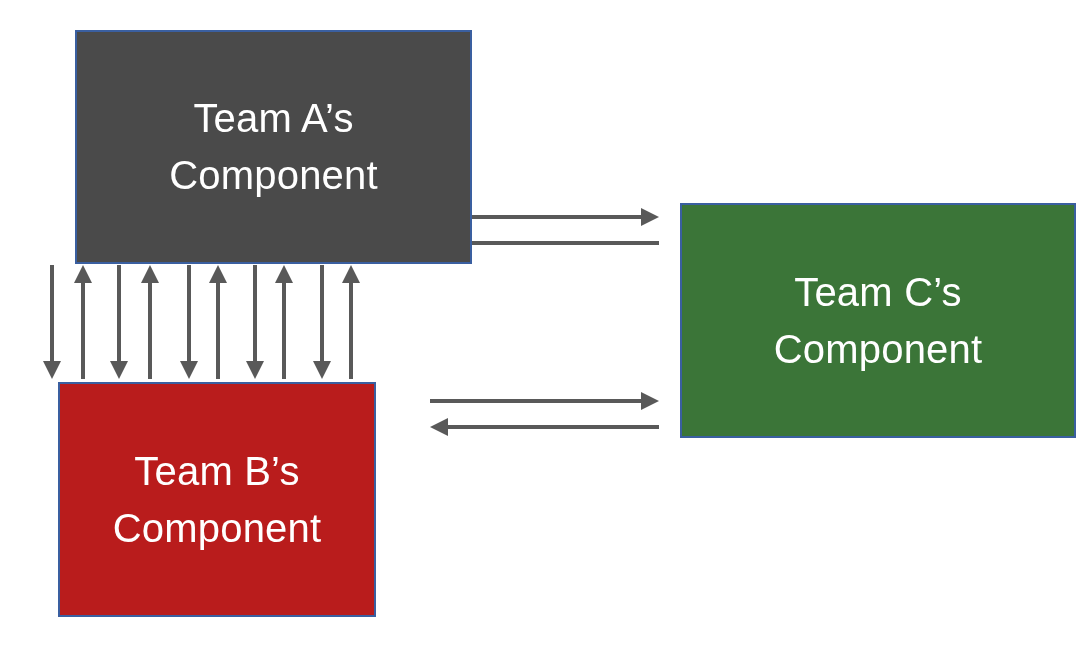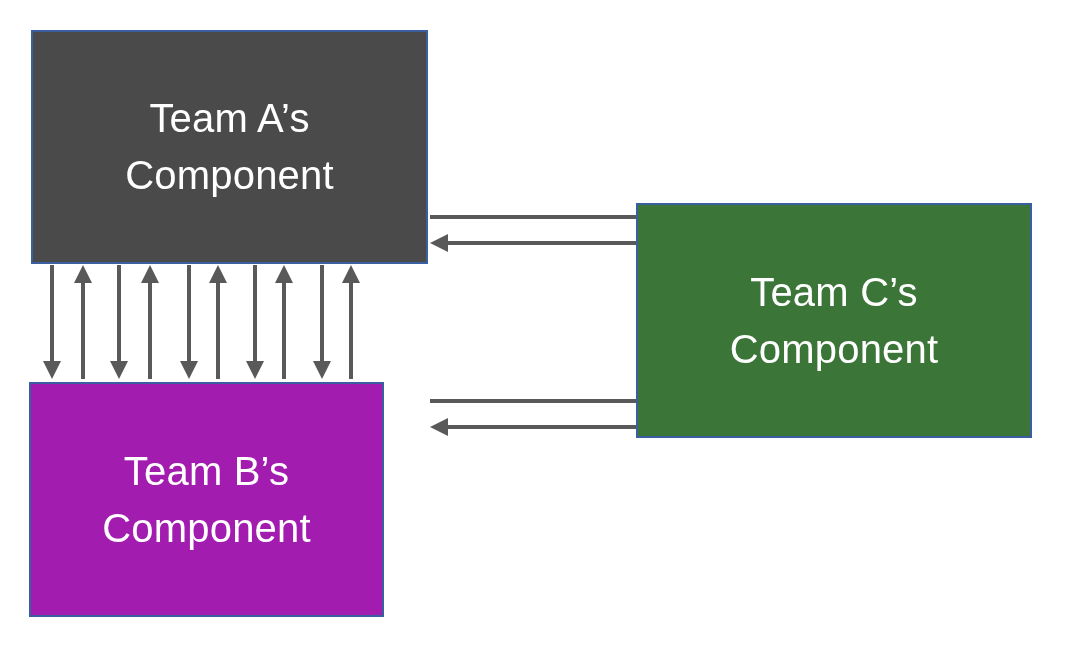--- a/index.html
+++ b/index.html
@@ -19,44 +19,45 @@
     overflow: hidden;
   }
   .node {
     position: absolute;
     box-sizing: border-box;
     border: 2px solid #3a5fa0;
     display: flex;
     align-items: center;
     justify-content: center;
     text-align: center;
+    margin-left: 44px;
   }
   .node-label {
     color: #ffffff;
     font-family: "Liberation Sans", sans-serif;
     font-size: 40px;
     line-height: 1.42;
     font-weight: 400;
     letter-spacing: 0.2px;
     white-space: pre-line;
     padding: 0 8px;
   }
   #node-team-a {
     left: 31px;
     top: 30px;
     width: 397px;
     height: 234px;
     background: #4a4a4a;
   }
   #node-team-b {
-    left: 29px;
+    left: 14px;
     top: 382px;
-    width: 355px;
+    width: 318px;
     height: 235px;
-    background: #a21caf;
+    background: #b91c1c;
   }
   #node-team-c {
     left: 636px;
     top: 203px;
     width: 396px;
     height: 235px;
     background: #3b7538;
   }
   #edge-layer {
     position: absolute;

